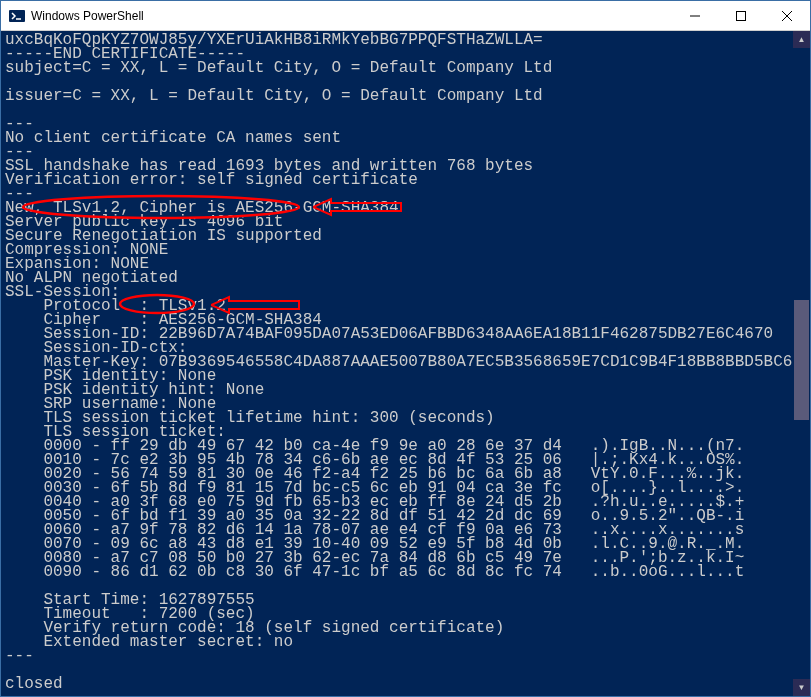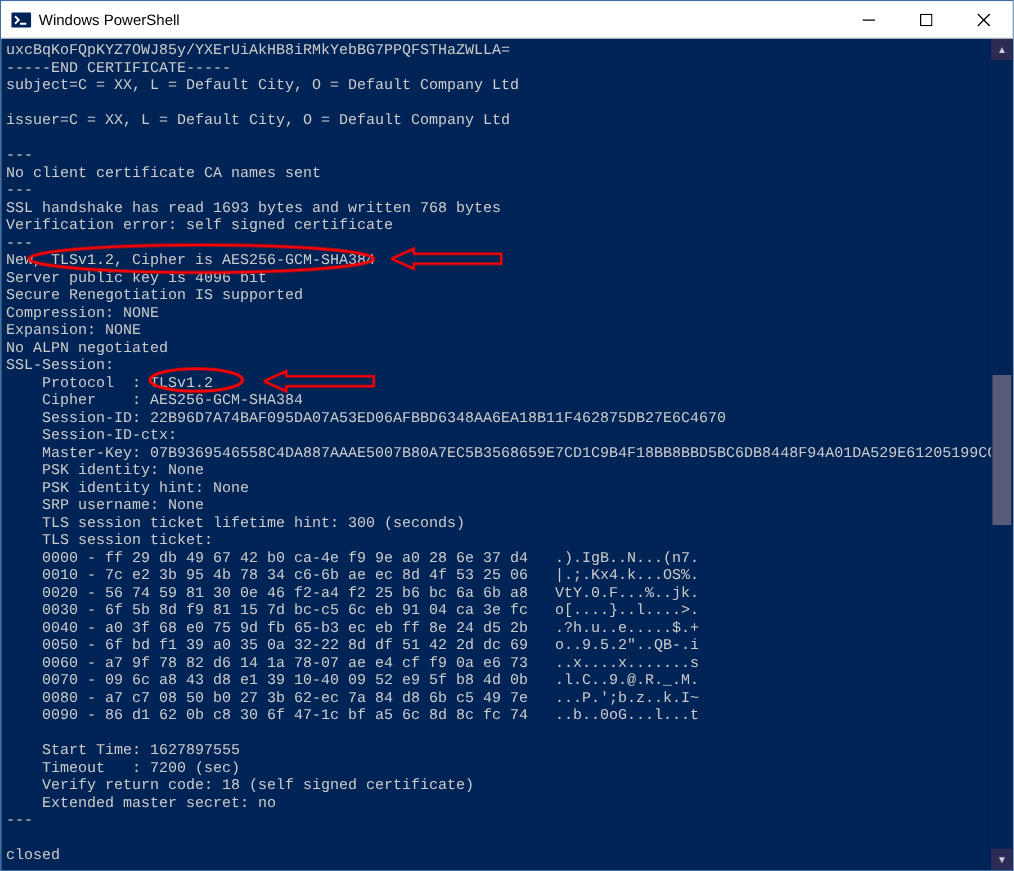--- a/index.html
+++ b/index.html
@@ -50,21 +50,21 @@
   }
   .win-btn svg { width: 10px; height: 10px; }
   .terminal {
     flex: 1;
     background: #012456;
     position: relative;
     overflow: hidden;
   }
   .terminal-content {
     font-family: Consolas, 'Courier New', monospace;
-    font-size: 12px;
+    font-size: 16px;
     line-height: 14px;
     color: #cccccc;
     white-space: pre;
     padding: 2px 0 2px 4px;
     position: relative;
     height: 100%;
     overflow-y: auto;
   }
   .annot {
     position: absolute;

